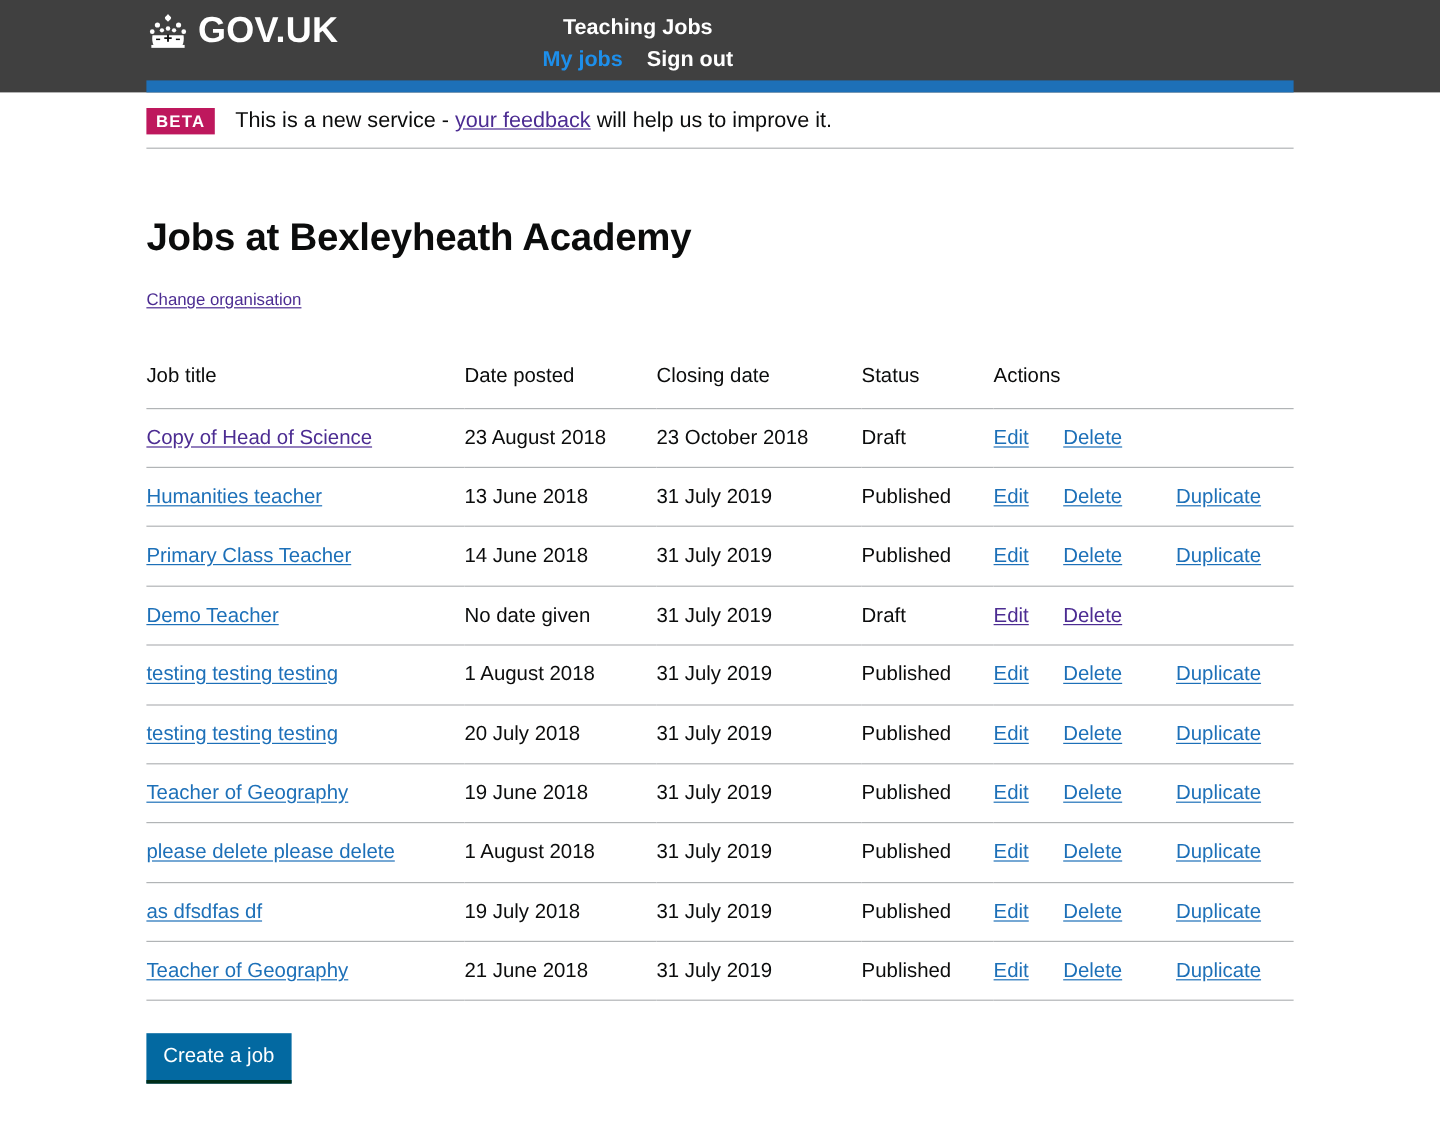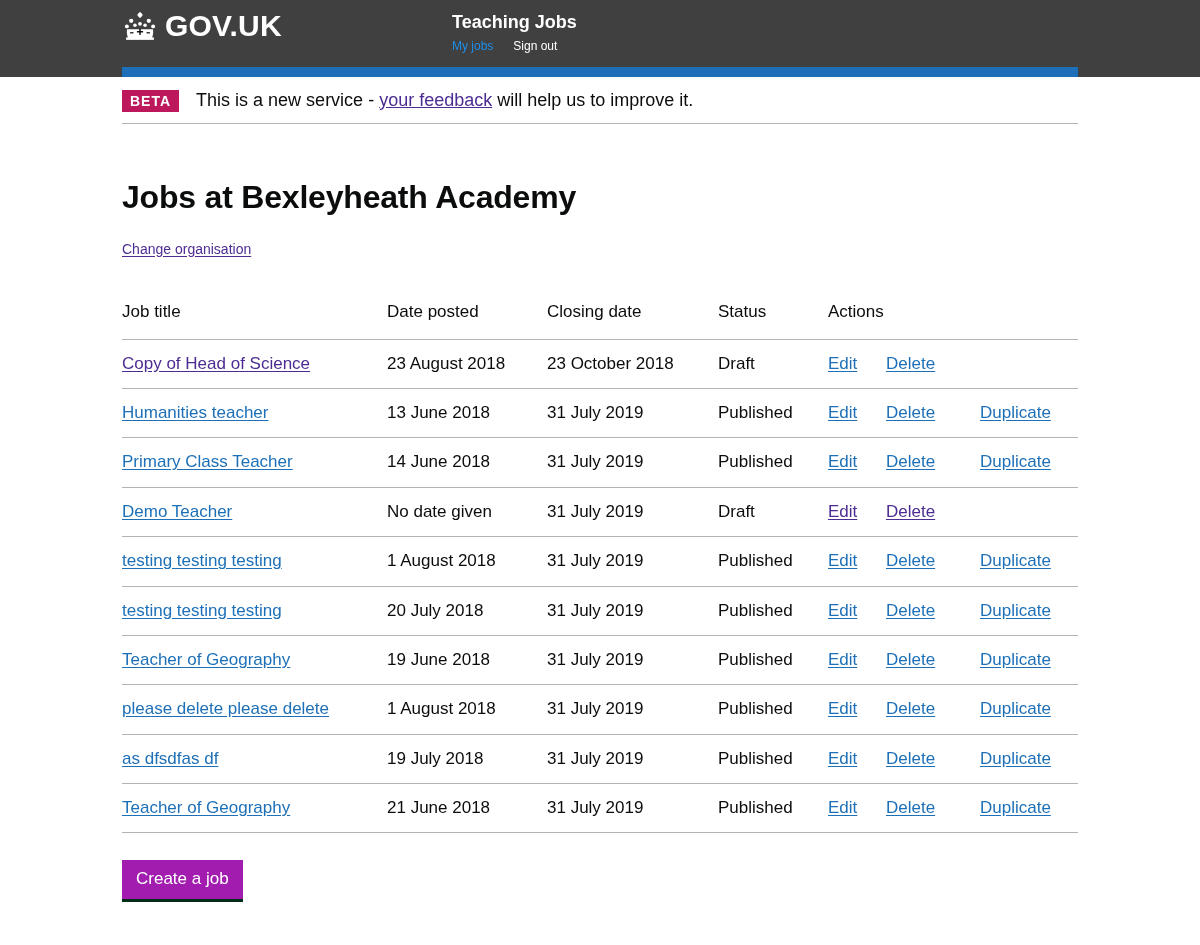--- a/index.html
+++ b/index.html
@@ -62,22 +62,22 @@
     line-height: 1.2;
     white-space: nowrap;
     text-align: center;
   }
   .service-nav {
     margin-top: 5px;
     display: flex;
     gap: 20px;
   }
   .service-nav a {
-    font-size: 12px;
-    font-weight: normal;
+    font-size: 18px;
+    font-weight: bold;
     text-decoration: none;
     white-space: nowrap;
   }
   .nav-myjobs { color: #1d8feb; }
   .nav-signout { color: #ffffff; }
 
   
   .blue-bar {
     position: absolute;
     left: 122px;
@@ -182,21 +182,21 @@
     gap: 0;
   }
   .actions-cell a.action-edit      { width: 58px; display: inline-block; }
   .actions-cell a.action-delete    { width: 94px; display: inline-block; }
   .actions-cell a.action-duplicate { display: inline-block; }
 
   
   .create-btn {
     display: inline-block;
     margin-top: 27px;
-    background: #a21caf;
+    background: #0369a1;
     color: #ffffff;
     font-size: 17px;
     font-family: "Liberation Sans", sans-serif;
     font-weight: normal;
     padding: 9px 14px 9px 14px;
     border: none;
     border-bottom: 3px solid #002d18;
     cursor: pointer;
     line-height: 1.2;
   }

